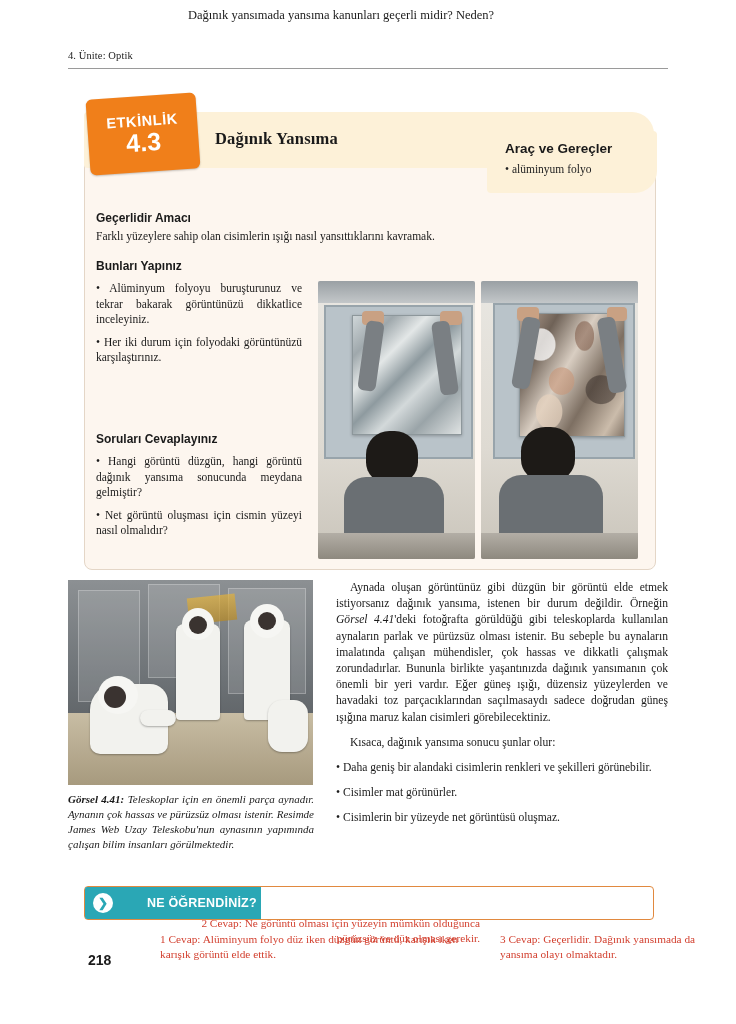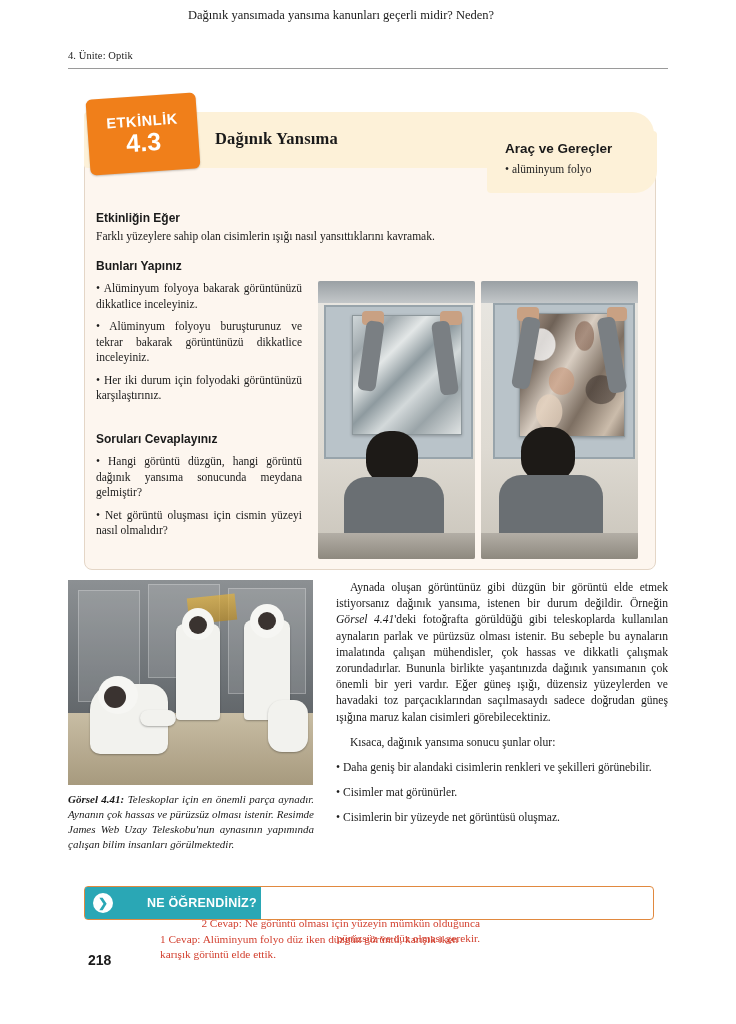--- a/index.html
+++ b/index.html
@@ -364,26 +364,25 @@
 
   <div class="badge">
     <div class="badge-inner">
       <div class="badge-word">ETKİNLİK</div>
       <div class="badge-num">4.3</div>
     </div>
   </div>
 
   <div class="activity-title">Dağınık Yansıma</div>
 
-  <div class="sec-head" id="aim-head">Etkinliğin Eğer</div>
+  <div class="sec-head" id="aim-head">Geçerlidir Amacı</div>
   <div class="body-txt" id="aim-text">Farklı yüzeylere sahip olan cisimlerin ışığı nasıl yansıttıklarını kavramak.</div>
 
   <div class="sec-head" id="do-head">Bunları Yapınız</div>
   <div class="body-txt" id="do-list">
-    <p class="bullet-p">• Alüminyum folyoya bakarak görüntünüzü dikkatlice inceleyiniz.</p>
     <p class="bullet-p">• Alüminyum folyoyu buruşturunuz ve tekrar bakarak görüntünüzü dikkatlice inceleyiniz.</p>
     <p class="bullet-p">• Her iki durum için folyodaki görüntünüzü karşılaştırınız.</p>
   </div>
 
   <div class="sec-head" id="q-head">Soruları Cevaplayınız</div>
   <div class="body-txt" id="q-list">
     <p class="bullet-p">• Hangi görüntü düzgün, hangi görüntü dağınık yansıma sonucunda meydana gelmiştir?</p>
     <p class="bullet-p">• Net görüntü oluşması için cismin yüzeyi nasıl olmalıdır?</p>
   </div>
 
@@ -455,15 +454,16 @@
   <div class="learned-bar">
     <div class="learned-left">
       <div class="learned-chev">❯</div>
       <div class="learned-label">NE ÖĞRENDİNİZ?</div>
     </div>
   </div>
   <div class="learned-q">Dağınık yansımada yansıma kanunları geçerli midir? Neden?</div>
 
   <div class="answer" id="ans1">1 Cevap: Alüminyum folyo düz iken düzgün görüntü, karışık iken karışık görüntü elde ettik.</div>
   <div class="answer" id="ans2">2 Cevap: Ne görüntü olması için yüzeyin mümkün olduğunca pürüzsüz ve düz olması gerekir.</div>
+  <div class="answer" id="ans3">3 Cevap: Geçerlidir. Dağınık yansımada da yansıma olayı olmaktadır.</div>
 
   <div class="page-num">218</div>
 </div>
 
 </body></html>

